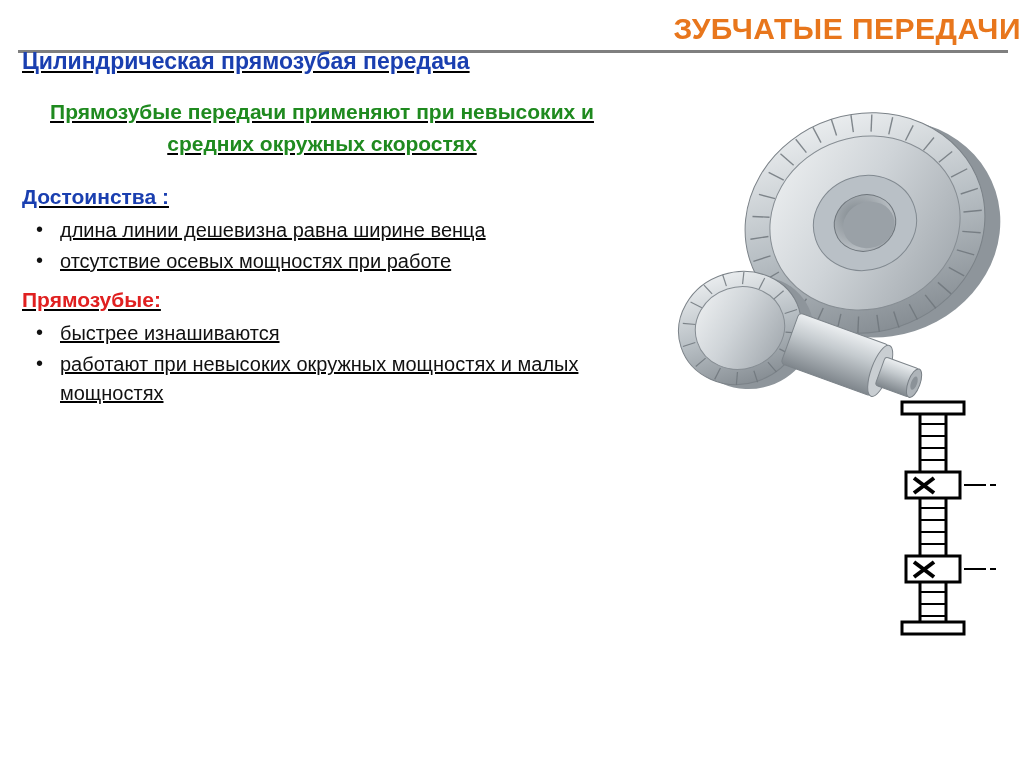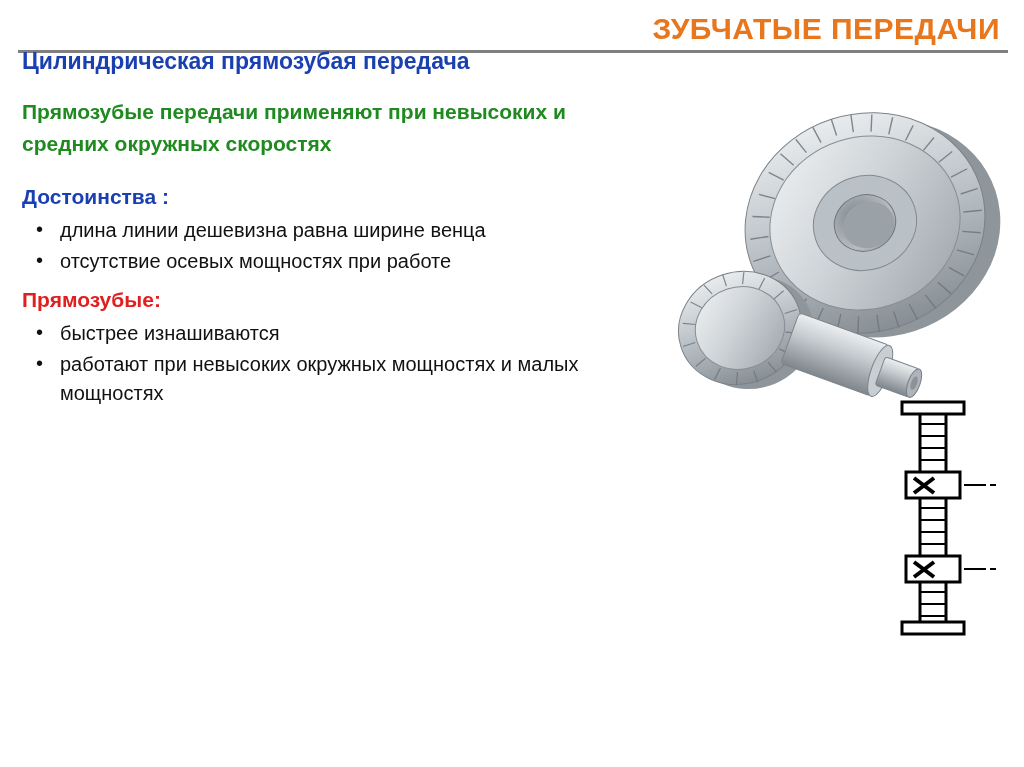--- a/index.html
+++ b/index.html
@@ -24,21 +24,21 @@
   
   .slide-header {
     position: absolute;
     top: 8px;
     left: 0;
     width: 1024px;
     height: 46px;
   }
   .header-title {
     position: absolute;
-    right: 24px;
+    right: 3px;
     top: 4px;
     font-size: 30px;
     font-weight: bold;
     color: #e8761c;
     letter-spacing: 0.5px;
     white-space: nowrap;
   }
   .header-rule {
     position: absolute;
     left: 18px;
@@ -47,35 +47,37 @@
     height: 3px;
     background: #7f7f7f;
   }
 
   
   .content {
     position: absolute;
     left: 22px;
     top: 48px;
     width: 660px;
+    text-decoration: underline;
   }
   .subtitle {
     font-size: 23px;
     font-weight: bold;
     color: #1a3fb0;
     margin: 0 0 20px 0;
     line-height: 1.2;
   }
   .intro {
     font-size: 21px;
     font-weight: bold;
     color: #1f8a1f;
     line-height: 1.55;
     margin: 0 0 22px 0;
     max-width: 600px;
+    text-align: center;
   }
   .section-head {
     font-size: 21px;
     font-weight: bold;
     margin: 0 0 6px 0;
     line-height: 1.3;
   }
   .section-head.pros { color: #1a3fb0; }
   .section-head.cons { color: #e02020; }
 

